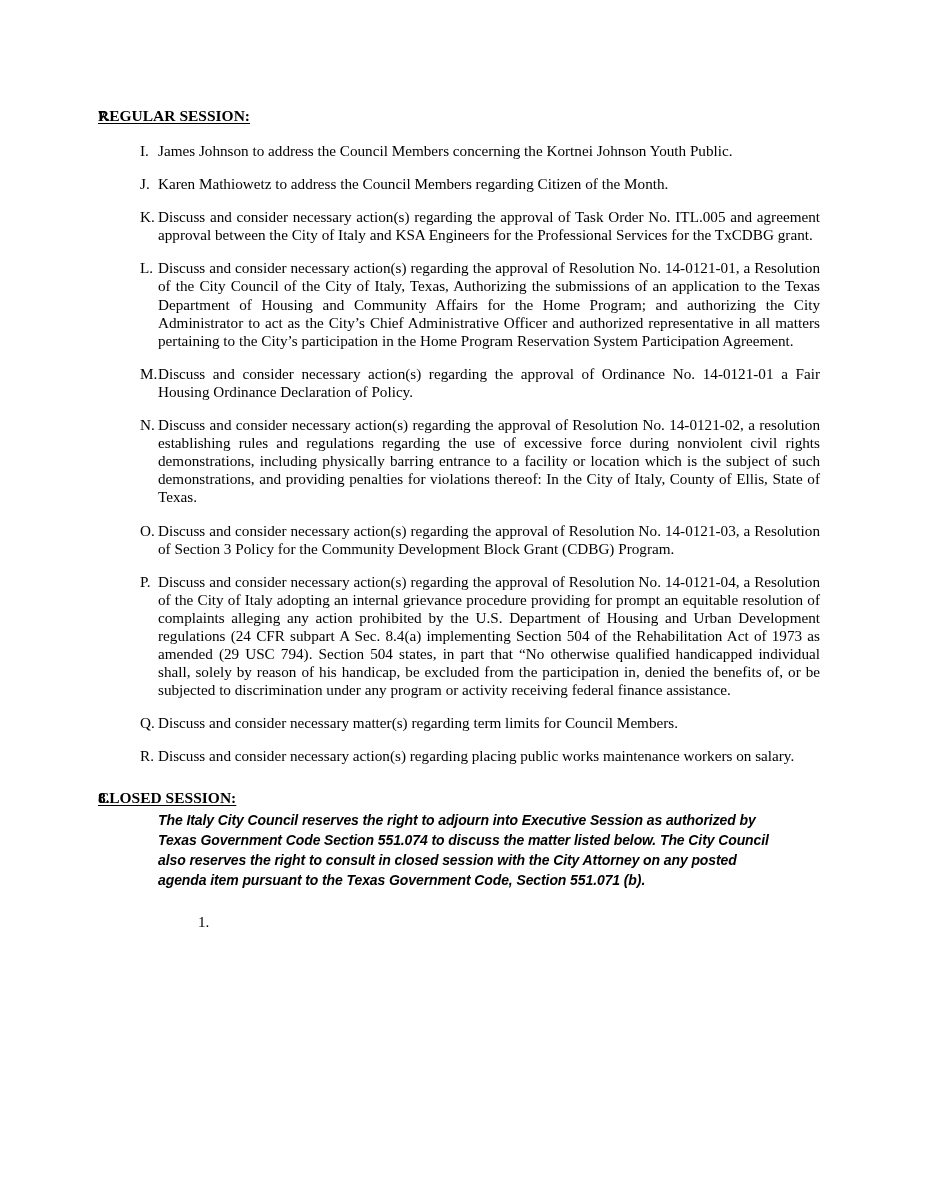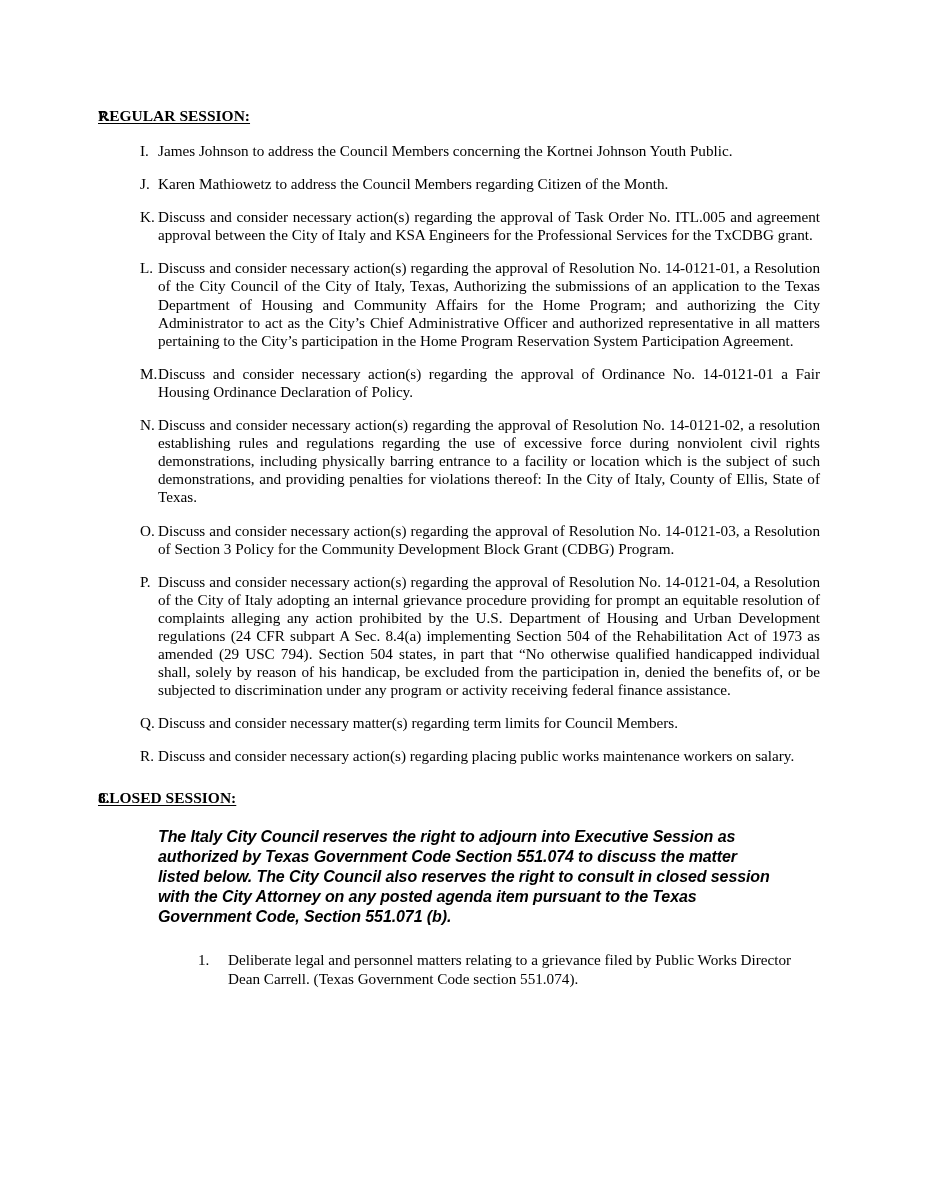--- a/index.html
+++ b/index.html
@@ -85,26 +85,26 @@
     display: block;
   }
 
   
   .items.first-block {
     margin-top: 17px;
   }
 
   
   .closed-note {
-    margin: 20px 0 0 60px;
+    margin: 3px 0 0 60px;
     width: 615px;
     font-family: "Liberation Sans", "DejaVu Sans", sans-serif;
     font-style: italic;
     font-weight: bold;
-    font-size: 16px;
+    font-size: 14px;
     line-height: 20.2px;
     text-align: left;
     letter-spacing: -0.1px;
   }
 
   .closed-list {
     margin: 22px 0 0 0;
     padding: 0;
     list-style: none;
   }
@@ -183,18 +183,17 @@
     <div class="section-head">
       <span class="section-num">8.</span>
       <span class="section-title">CLOSED SESSION:</span>
     </div>
 
     <div class="closed-note">The Italy City Council reserves the right to adjourn into Executive Session as authorized by Texas Government Code Section 551.074 to discuss the matter listed below.  The City Council also reserves the right to consult in closed session with the City Attorney on any posted agenda item pursuant to the Texas Government Code, Section 551.071 (b).</div>
 
     <ul class="closed-list">
       <li class="item">
         <span class="item-marker">1.</span>
-        <span class="item-text">Deliberate legal and personnel matters relating to a grievance filed by Public Works Director Dean Carrell. (Texas Government Code section 551.074).</span>
       </li>
     </ul>
   </div>
 
 </div>
 
 </body></html>

